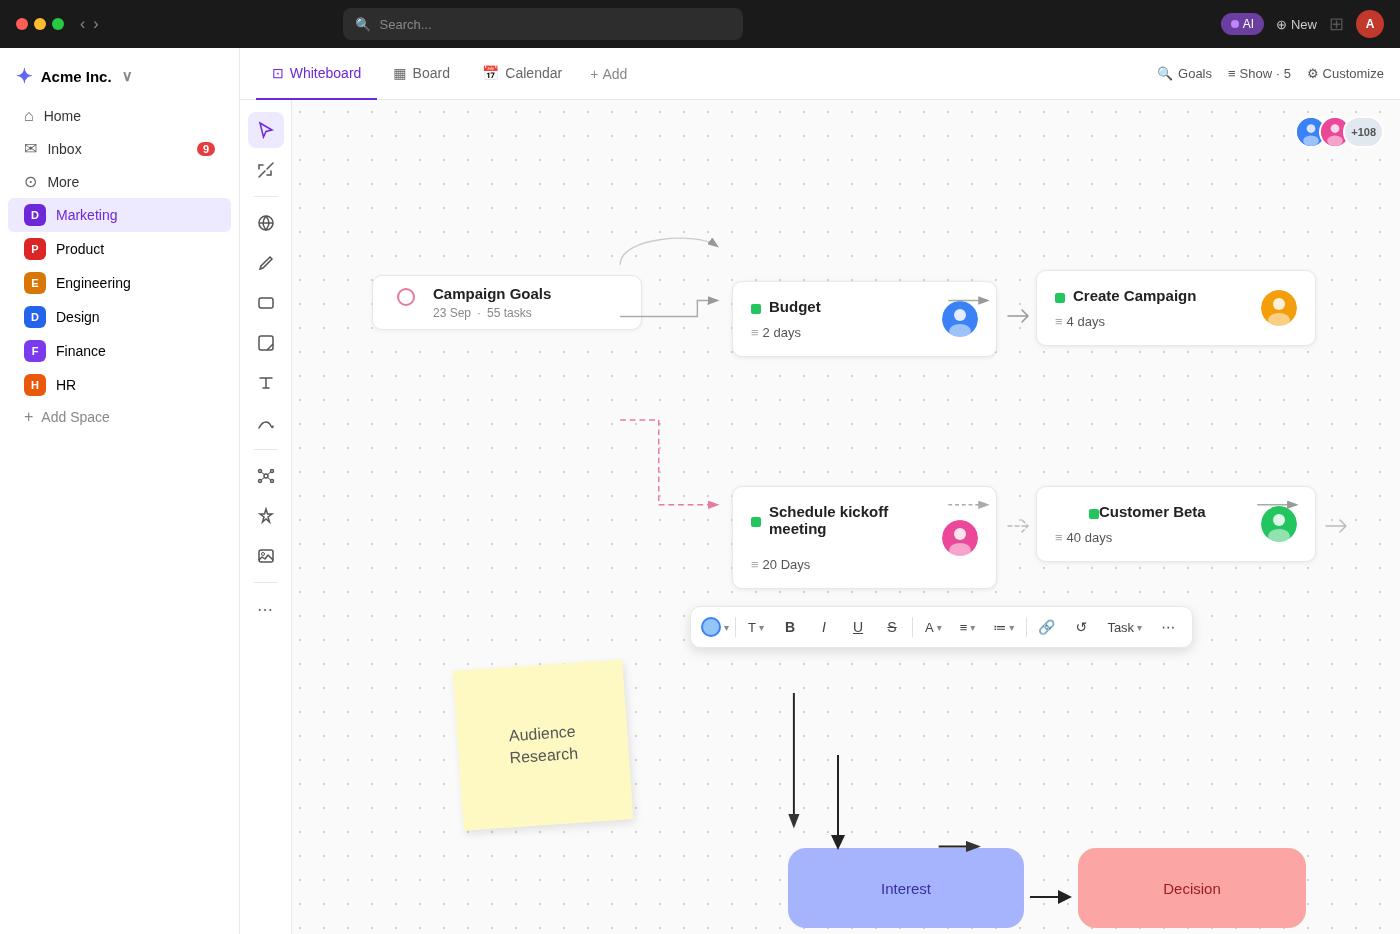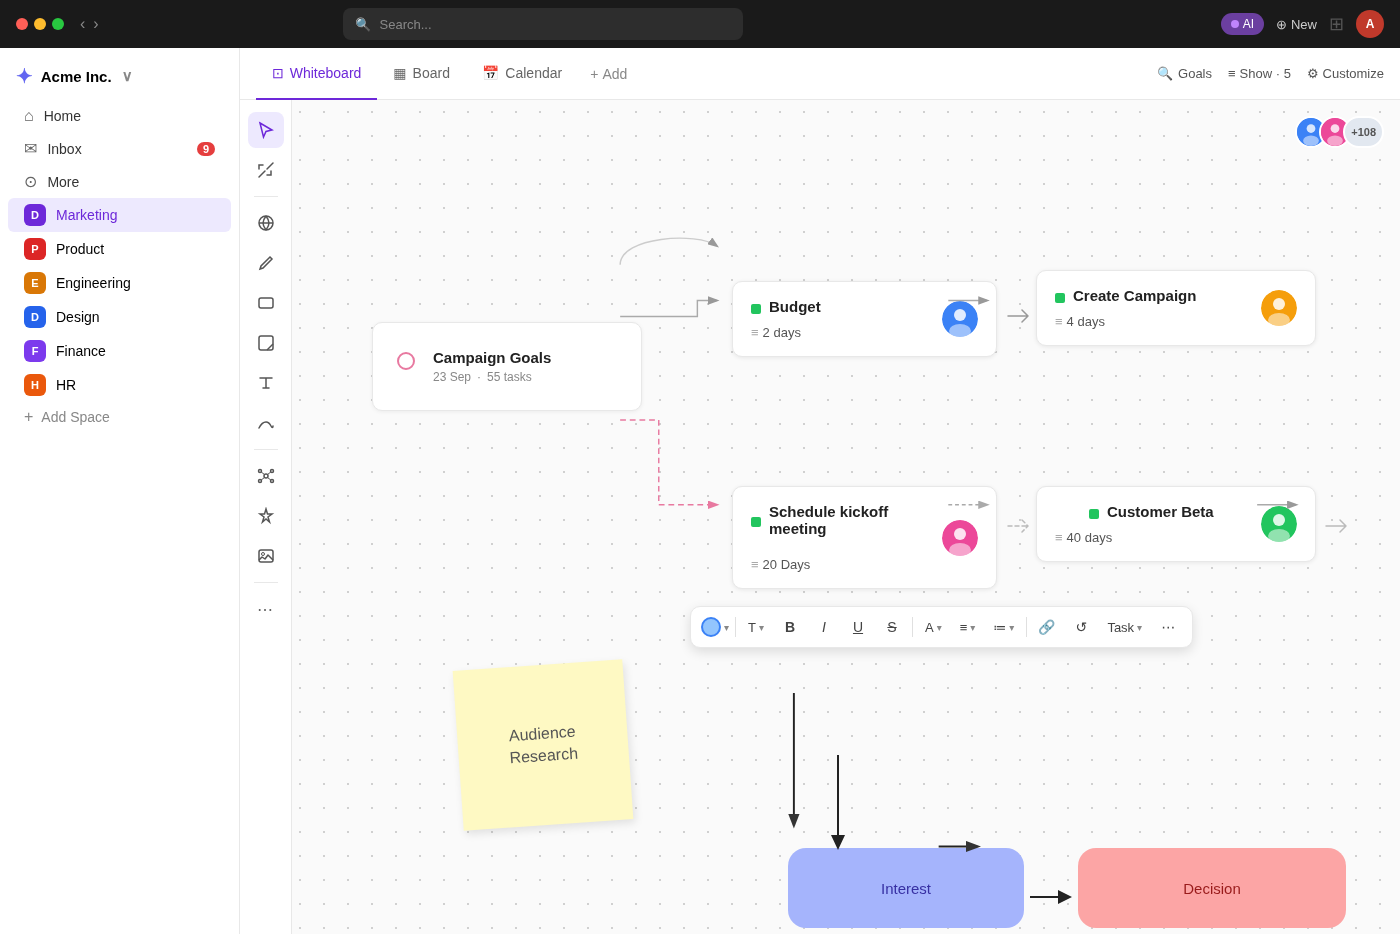--- a/index.html
+++ b/index.html
@@ -327,23 +327,22 @@
     }
     .green-square { width: 10px; height: 10px; background: #22c55e; border-radius: 2px; flex-shrink: 0; }
     .task-days { font-size: 13px; color: #555; display: flex; align-items: center; gap: 4px; }
 
     
     .campaign-goals-card {
       position: absolute;
       background: white;
       border: 1px solid #e8e8e8;
       border-radius: 10px;
-      padding: 26px 24px;
+      padding: 9px 24px;
       box-shadow: 0 1px 4px rgba(0,0,0,0.06);
-      margin-top: 47px;
     }
     .circle-icon {
       width: 18px;
       height: 18px;
       border-radius: 50%;
       border: 2px solid #e879a0;
       display: inline-block;
       margin-right: 8px;
     }
 
@@ -792,21 +791,21 @@
 
         <div style="position:absolute; left:714px; top:416px; display:flex; align-items:center; z-index:6;">
           <svg width="30" height="20" viewBox="0 0 30 20">
               <path d="M2 10H22M16 4L22 10L16 16" stroke="#bbb" stroke-width="1.5" fill="none" stroke-linecap="round" stroke-linejoin="round" stroke-dasharray="4,3"></path>
             </svg>
         </div>
 
         <div class="task-card" style="left: 744px; top: 386px; width: 280px;">
           <div class="task-card-with-avatar">
             <div class="task-info">
-              <div style="display:flex; align-items:center; gap:8px; margin-bottom:6px;padding-left:34px;">
+              <div style="display:flex; align-items:center; margin-bottom:6px;padding-left:34px;">
                 <div class="green-square"></div>
                 <div class="task-card-title">Customer Beta</div>
               </div>
               <div class="task-days">
                 <span style="color:#aaa;">≡</span>
                 <span>40 days</span>
               </div>
             </div>
             <div class="task-avatar">
               <svg width="36" height="36" viewBox="0 0 36 36">
@@ -885,20 +884,20 @@
           <span>Interest</span>
         </div>
 
         <div style="position:absolute; left:736px; top:782px; z-index:6;">
           <svg width="50" height="30" viewBox="0 0 50 30">
             <path d="M2 15L38 15" stroke="#222" stroke-width="2" fill="none"></path>
             <polygon points="30,8 44,15 30,22" fill="#222"></polygon>
           </svg>
         </div>
 
-        <div class="shape-box" style="left: 786px; top: 748px; width: 268px; height: 80px; background: #fca5a5; color: #991b1b;">
+        <div class="shape-box" style="left: 786px; top: 748px; width: 228px; height: 80px; background: #fca5a5; color: #991b1b;">
           <span>Decision</span>
         </div>
 
       </div>
     </div>
   </div>
 </div>
 
 </body></html>

